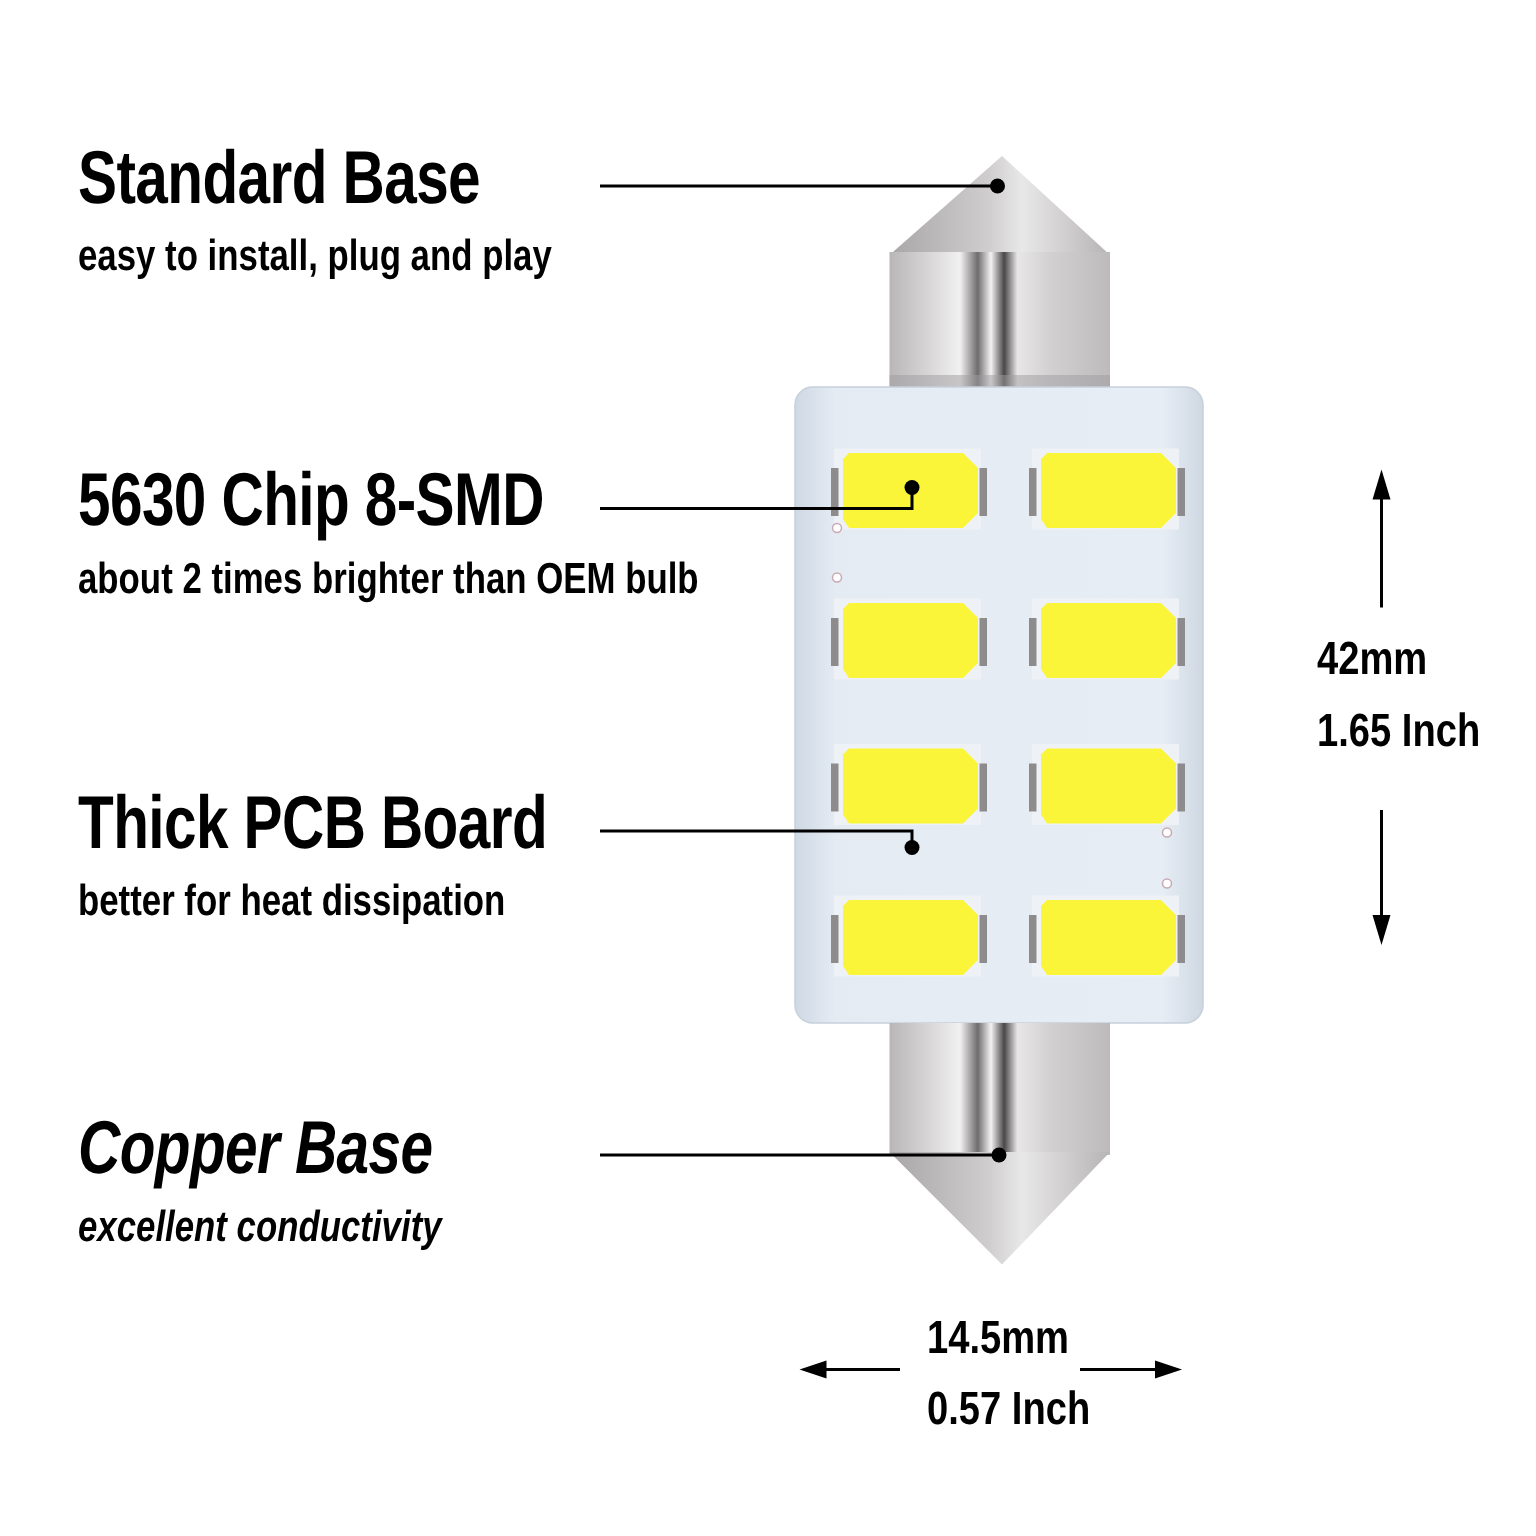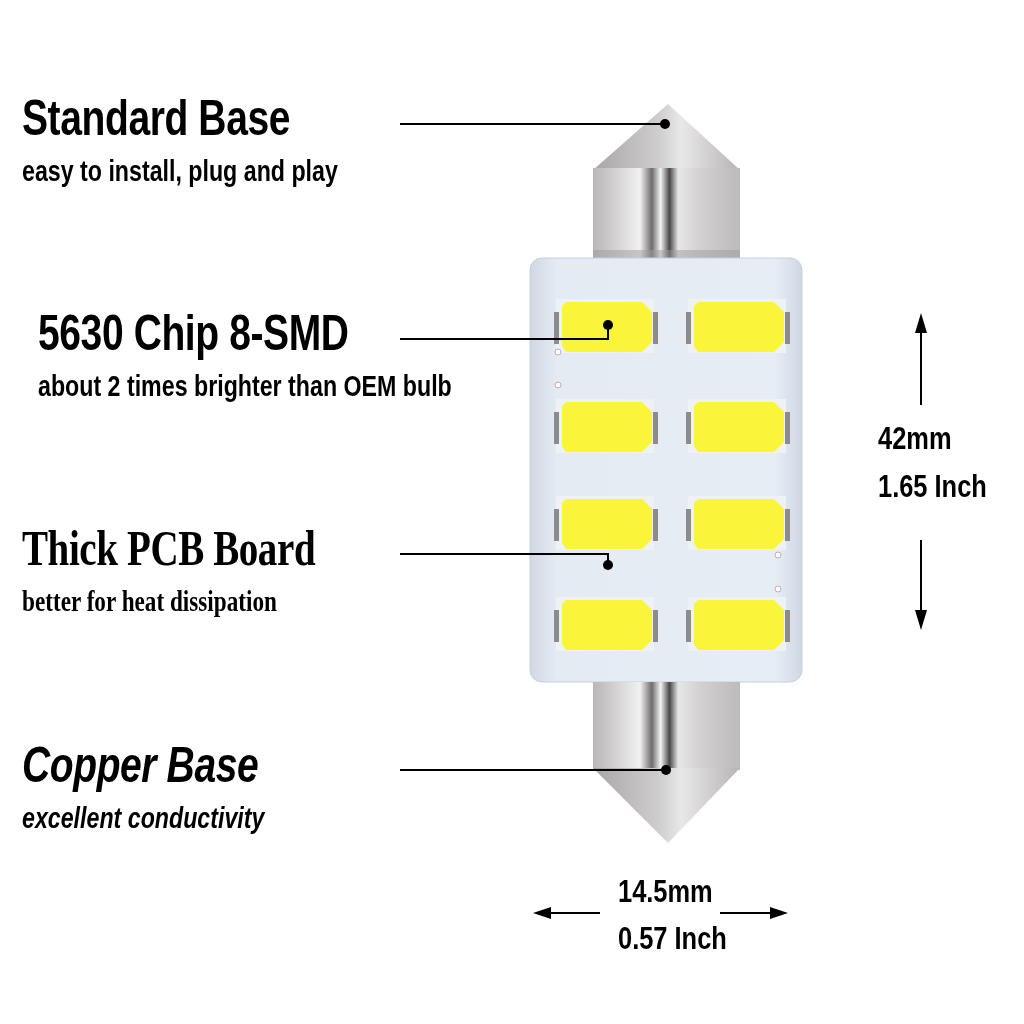--- a/index.html
+++ b/index.html
@@ -1,18 +1,18 @@
 <!DOCTYPE html>
 <html><head>
 <meta charset="utf-8">
 <style>
   html, body { margin:0; padding:0; background:#ffffff; }
   body { width:1024px; height:1024px; position:relative; overflow:hidden;
          font-family:"Liberation Sans", "DejaVu Sans", sans-serif; color:#000; }
-  .feature { position:absolute; left:22px; }
+  .feature { position:absolute; left:52px; }
   .feature .title { display:block; font-weight:bold; font-size:50px; line-height:56px;
                     transform:scaleX(0.78); transform-origin:left center; white-space:nowrap; letter-spacing:-0.5px; }
   .feature .desc { display:block; font-weight:bold; font-size:29px; line-height:34px;
                    transform:scaleX(0.80); transform-origin:left center; white-space:nowrap; margin-top:8px; }
   .dim { position:absolute; font-weight:bold; font-size:31px; line-height:38px;
          transform:scaleX(0.82); white-space:nowrap; }
   svg.art { position:absolute; left:0; top:0; }
 </style>
 </head>
 <body>
@@ -139,25 +139,25 @@
     <polygon points="533,913 551,907 551,919" fill="#000"></polygon>
     <line x1="720" y1="913" x2="775" y2="913" stroke="#000" stroke-width="2"></line>
     <polygon points="788,913 770,907 770,919" fill="#000"></polygon>
   </g>
 </svg>
 
 <div class="feature" style="top:90px;">
   <span class="title">Standard Base</span>
   <span class="desc">easy to install, plug and play</span>
 </div>
-<div class="feature" style="top:305px;margin-left:16px;">
+<div class="feature" style="top:305px;">
   <span class="title">5630 Chip 8-SMD</span>
   <span class="desc">about 2 times brighter than OEM bulb</span>
 </div>
-<div class="feature" style="top:520px;font-family:Liberation Serif, serif;">
+<div class="feature" style="top:520px;">
   <span class="title">Thick PCB Board</span>
   <span class="desc">better for heat dissipation</span>
 </div>
 <div class="feature" style="top:737px;font-style:italic;">
   <span class="title">Copper Base</span>
   <span class="desc">excellent conductivity</span>
 </div>
 
 <div class="dim" style="left:878px; top:420px; transform-origin:left center;">42mm</div>
 <div class="dim" style="left:878px; top:468px; transform-origin:left center;">1.65 Inch</div>

